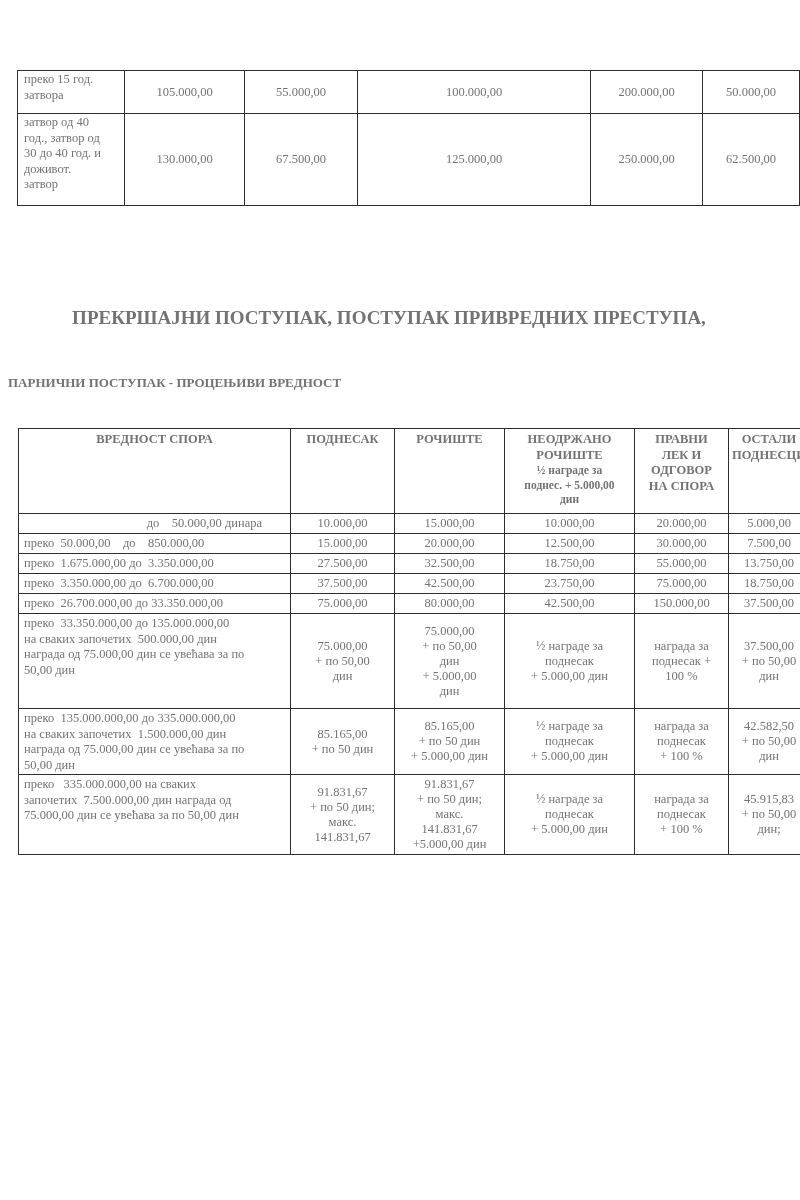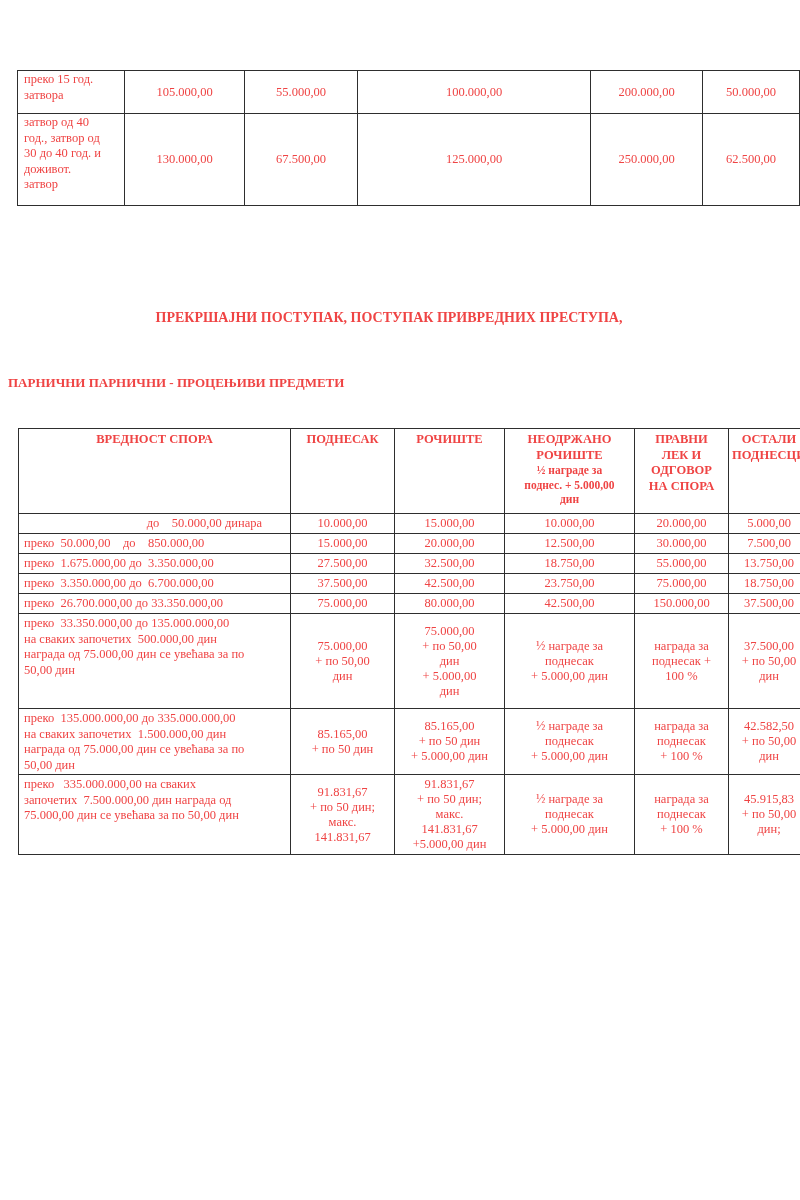--- a/index.html
+++ b/index.html
@@ -3,21 +3,21 @@
 <meta charset="utf-8">
 <style>
   html, body { margin: 0; padding: 0; background: #ffffff; }
   #page {
     position: relative;
     width: 800px;
     height: 1200px;
     background: #ffffff;
     overflow: hidden;
     font-family: "Liberation Serif", "DejaVu Serif", serif;
-    color: #ef4444;
+    color: #737373;
   }
 
   table { border-collapse: collapse; table-layout: fixed; }
   td, th {
     border: 1px solid #2e2e2e;
     font-size: 12.5px;
     white-space: pre-wrap;
     overflow: hidden;
     padding: 1px 3px;
   }
@@ -31,21 +31,21 @@
   #prison-table col.pc5 { width: 112px; }
   #prison-table col.pc6 { width: 97px; }
   #prison-table tr:nth-child(1) { height: 43px; }
   #prison-table tr:nth-child(2) { height: 92px; }
   #prison-table td.label-cell { vertical-align: top; text-align: left; padding-left: 6px; line-height: 15.5px; }
   #prison-table td.num-cell { vertical-align: middle; text-align: center; margin-left: 16px; }
 
   
   #main-heading {
     position: absolute; left: 0; top: 310px; width: 778px;
-    text-align: center; font-weight: bold; font-size: 14px; line-height: 16px;
+    text-align: center; font-weight: bold; font-size: 19px; line-height: 16px;
   }
   #section-heading {
     position: absolute; left: 8px; top: 375px;
     font-weight: bold; font-size: 13px;
   }
 
   
   #civil-table { position: absolute; left: 18px; top: 428px; width: 791px; }
   #civil-table col.cc1 { width: 272px; }
   #civil-table col.cc2 { width: 104px; }
@@ -107,21 +107,21 @@
           <td class="num-cell">250.000,00</td>
           <td class="num-cell">62.500,00</td>
         </tr>
       </tbody>
   </table>
 
   <div id="main-heading">
     <div>ПРЕКРШАЈНИ ПОСТУПАК, ПОСТУПАК ПРИВРЕДНИХ ПРЕСТУПА,</div>
   </div>
 
-  <div id="section-heading">ПАРНИЧНИ ПАРНИЧНИ - ПРОЦЕЊИВИ ПРЕДМЕТИ</div>
+  <div id="section-heading">ПАРНИЧНИ ПОСТУПАК - ПРОЦЕЊИВИ ВРЕДНОСТ</div>
 
   <table id="civil-table">
     <colgroup>
       <col class="cc1">
         <col class="cc2">
         <col class="cc3">
         <col class="cc4">
         <col class="cc5">
         <col class="cc6">
     </colgroup>

